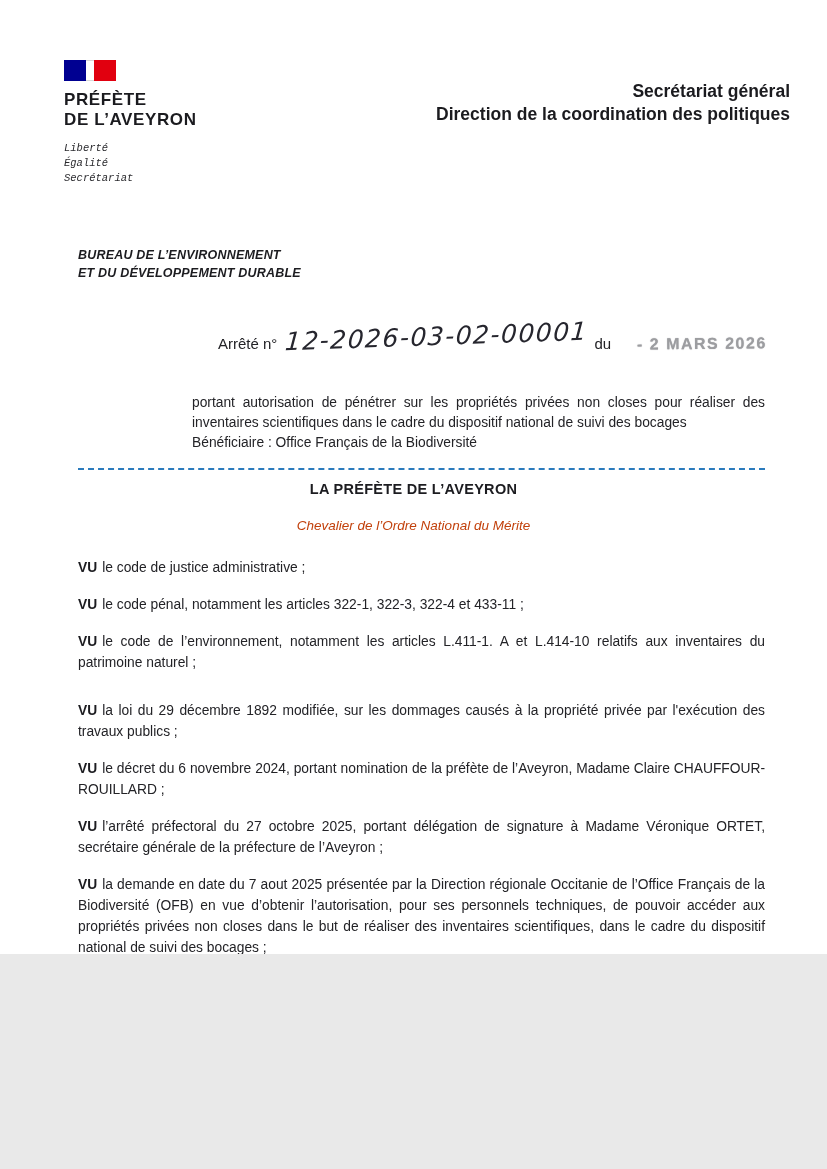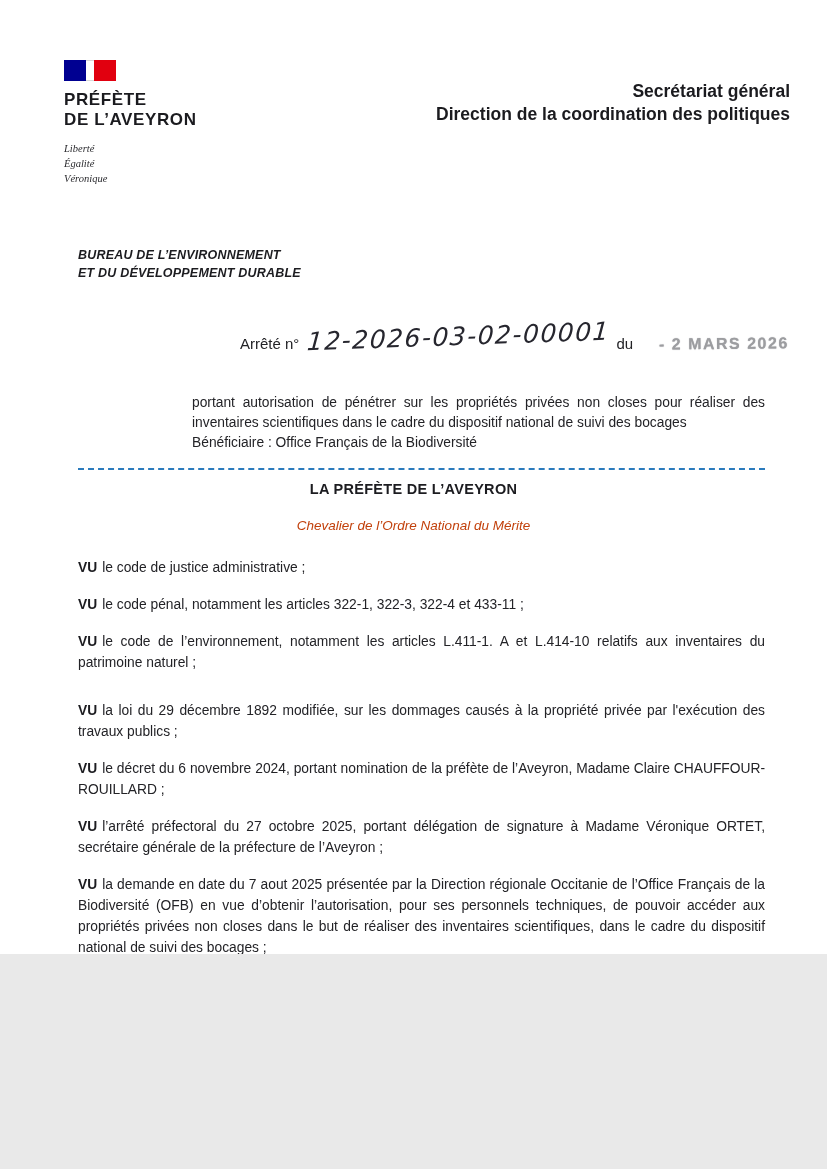--- a/index.html
+++ b/index.html
@@ -11,39 +11,39 @@
   }
 
   
   .brand { position:absolute; left:64px; top:60px; }
   .flag { display:flex; width:54px; height:21px; margin-bottom:9px; }
   .flag .stripe { display:block; height:100%; }
   .flag .blue  { width:22px; background:#000091; }
   .flag .white { width:8px;  background:#ffffff; border-top:1px solid #d8d8d8; border-bottom:1px solid #d8d8d8; }
   .flag .red   { width:22px; background:#e1000f; }
   .brand-name { font-weight:bold; font-size:17px; letter-spacing:0.6px; line-height:1.2; color:#1b1b1f; }
-  .motto { margin-top:10px; font-family:Liberation Serif, serif; font-style:italic; font-size:10.5px; line-height:1.45; color:#2a2a2e; }
+  .motto { margin-top:10px; font-family:Liberation Mono, monospace; font-style:italic; font-size:10.5px; line-height:1.45; color:#2a2a2e; }
 
   .service {
     position:absolute; top:80px; right:37px; text-align:right;
     font-weight:bold; font-size:17.5px; line-height:1.32; color:#1b1b1f;
   }
 
   
   .bureau {
     position:absolute; left:78px; top:247px;
     font-weight:bold; font-size:12.5px; line-height:1.4; letter-spacing:0.2px; color:#1c1c20;font-style:italic;
   }
 
   
   .arrete-row {
     position:absolute; left:218px; top:326px; width:560px;
     display:flex; align-items:baseline; white-space:nowrap;
   }
-  .arrete-label { font-size:15px; color:#222226;margin-left:22px; }
+  .arrete-label { font-size:15px; color:#222226; }
   .handwritten {
     font-family:"DejaVu Sans", sans-serif; font-style:italic;
     font-size:25px; letter-spacing:1.5px; color:#26262e;
     transform:rotate(-2deg) skewX(-6deg);
     display:inline-block; position:relative; top:-4px; margin:0 6px 0 8px;
   }
   .du { font-size:15px; margin-right:26px; color:#222226; }
   .stamp {
     font-weight:bold; font-size:16px; letter-spacing:1.5px; color:#8f9094;
     opacity:0.88; transform:rotate(-0.6deg); display:inline-block;
@@ -94,21 +94,21 @@
         <span class="stripe white"></span>
         <span class="stripe red"></span>
       </div>
       <div class="brand-name">
         <div>PRÉFÈTE</div>
         <div>DE L’AVEYRON</div>
       </div>
       <div class="motto">
         <div>Liberté</div>
         <div>Égalité</div>
-        <div>Véronique</div>
+        <div>Secrétariat</div>
       </div>
     </div>
 
     <div class="service">
       <div>Secrétariat général</div>
       <div>Direction de la coordination des politiques</div>
     </div>
   </header>
 
   <div class="bureau">

